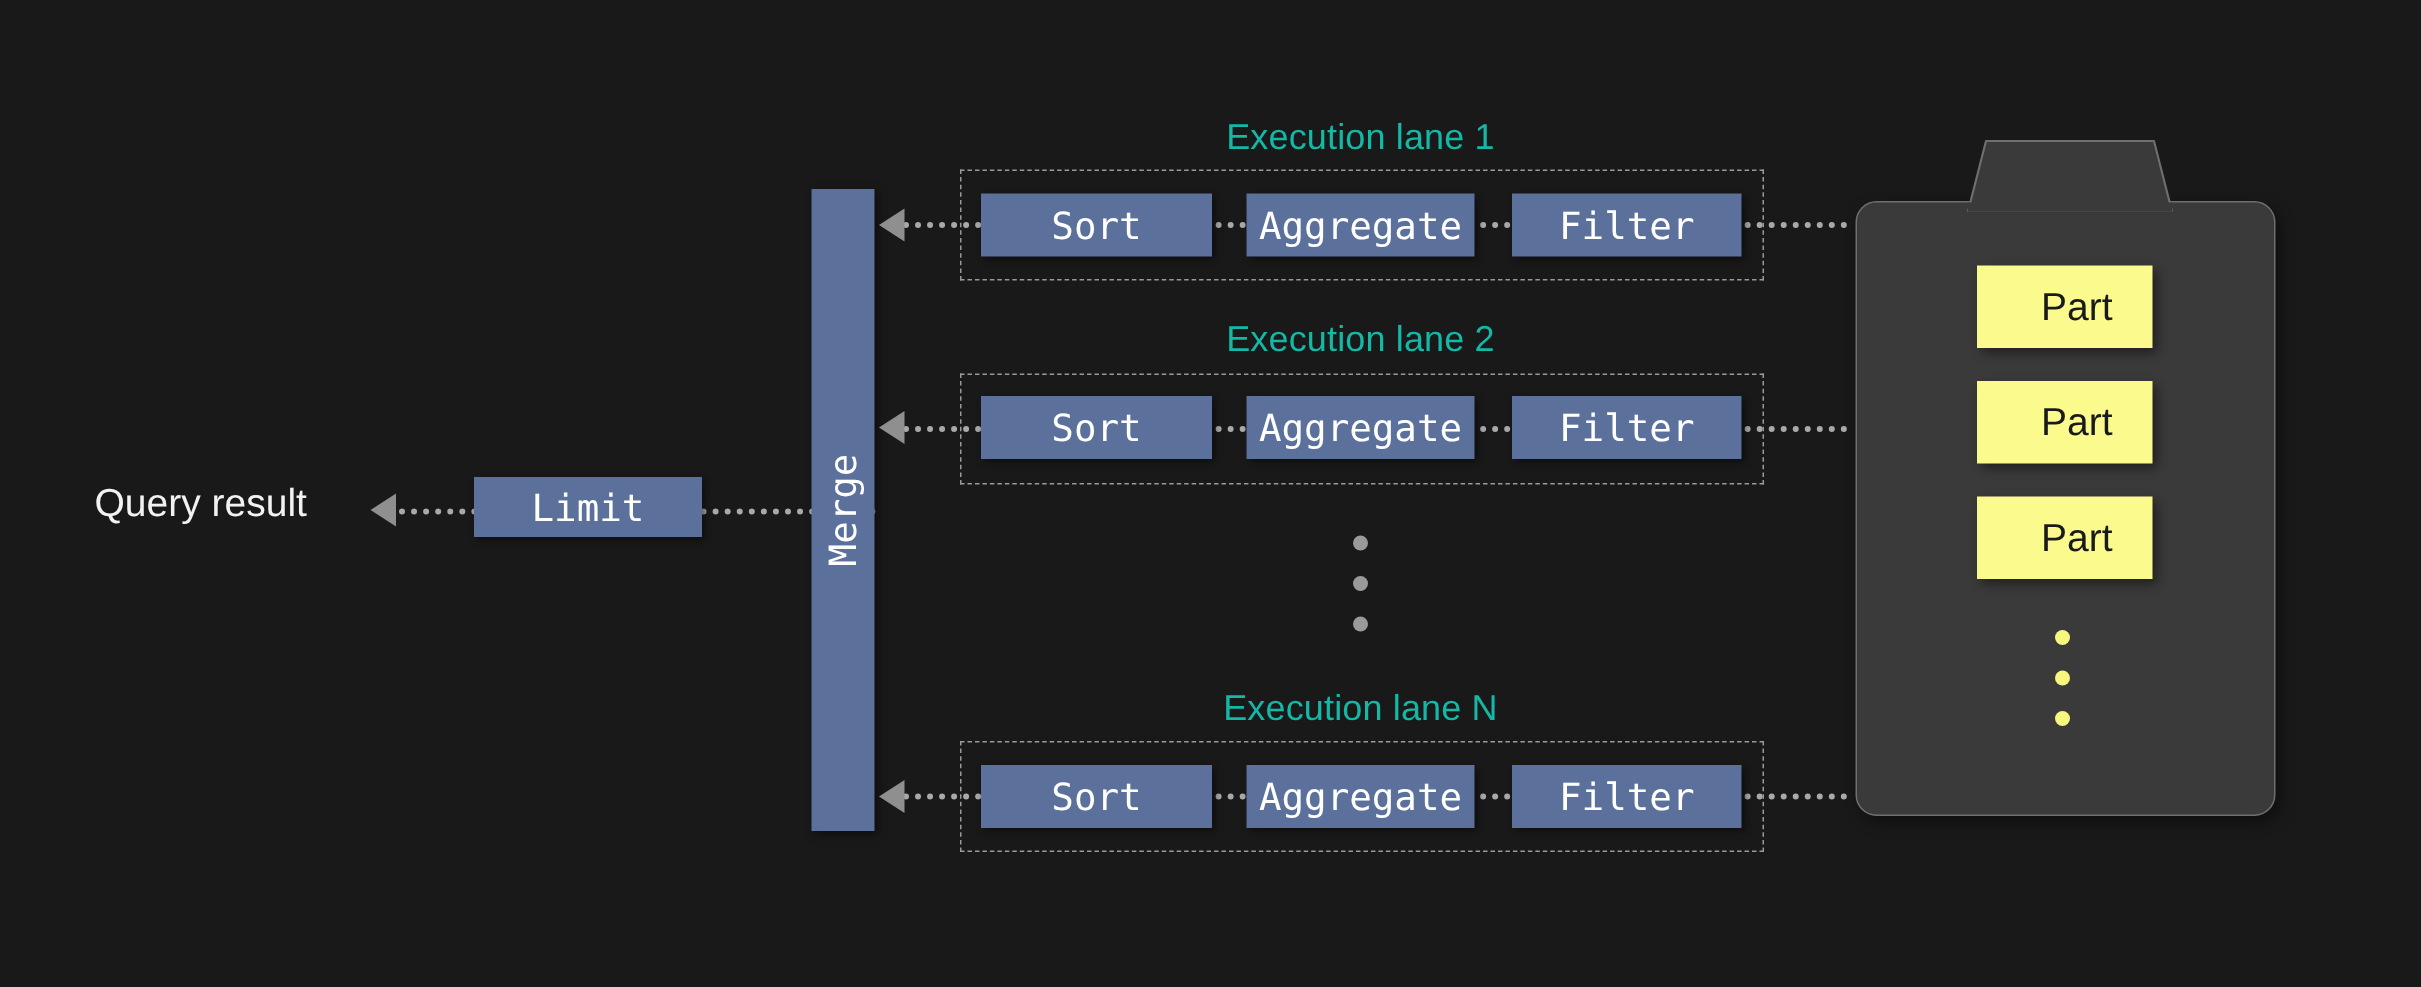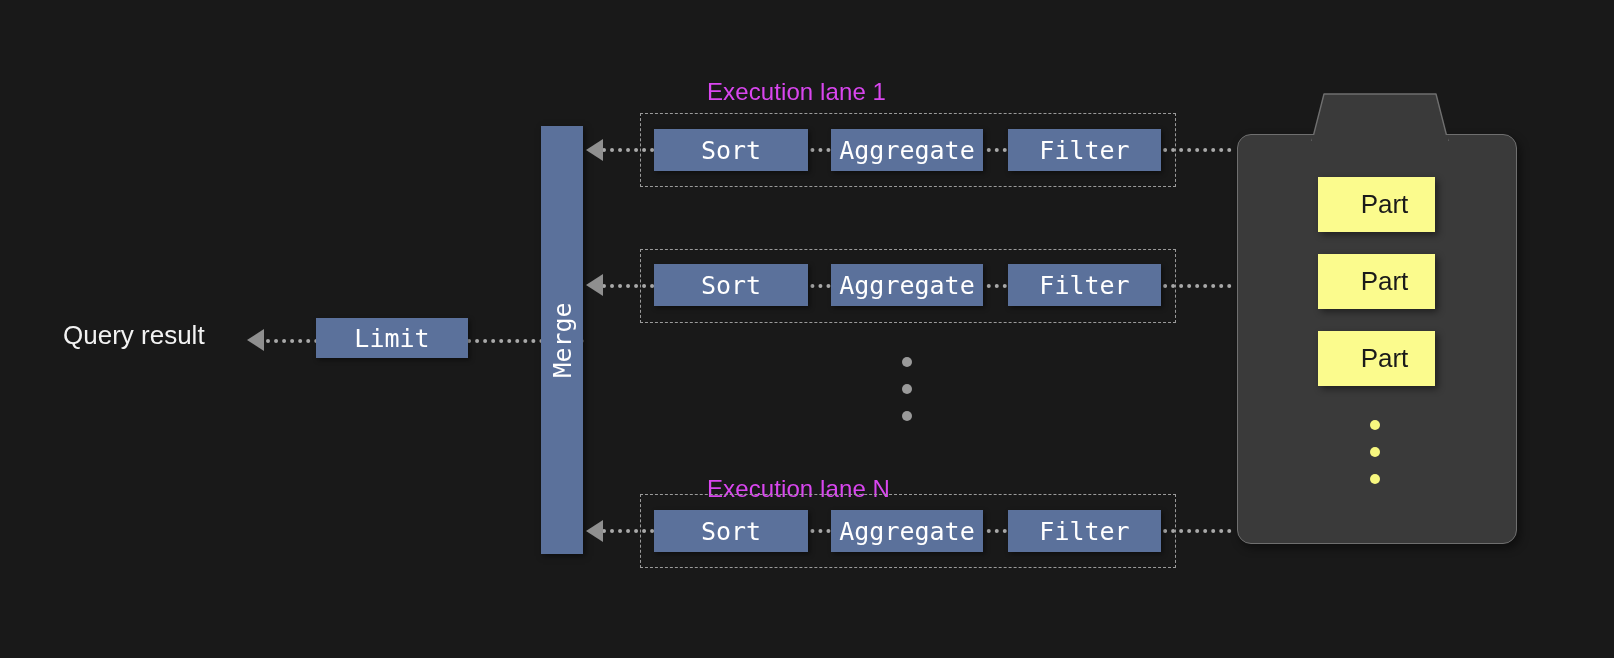--- a/index.html
+++ b/index.html
@@ -12,25 +12,25 @@
     width: 1614px;
     height: 658px;
     background: #191919;
     overflow: hidden;
     font-family: "Liberation Sans", sans-serif;
   }
 
   
   .lane-title {
     position: absolute;
-    color: #d946ef;
+    color: #14b8a6;
     font-family: "Liberation Sans", sans-serif;
     font-size: 24px;
     line-height: 28px;
-    text-align: left;
+    text-align: center;
     white-space: nowrap;
     letter-spacing: 0.1px;
   }
   .query-result-label {
     position: absolute;
     color: #f2f2f2;
     font-family: "Liberation Sans", sans-serif;
     font-size: 26px;
     line-height: 30px;
     white-space: nowrap;
@@ -167,37 +167,38 @@
 
   <div class="lane-box" style="left:640px; top:113px; width:536px; height:74px;"></div>
 
   <div class="dot-line" style="left:602px; top:148px; width:630px;"></div>
   <div class="arrow-left" style="left:586px; top:139px;"></div>
 
   <div class="op-box" style="left:654px; top:129px; width:154px; height:42px;">Sort</div>
   <div class="op-box" style="left:831px; top:129px; width:152px; height:42px;">Aggregate</div>
   <div class="op-box" style="left:1008px; top:129px; width:153px; height:42px;">Filter</div>
 
+  <div class="lane-title" style="left:707px; top:213px; width:400px;">Execution lane 2</div>
 
   <div class="lane-box" style="left:640px; top:249px; width:536px; height:74px;"></div>
 
   <div class="dot-line" style="left:602px; top:284px; width:630px;"></div>
   <div class="arrow-left" style="left:586px; top:274px;"></div>
 
   <div class="op-box" style="left:654px; top:264px; width:154px; height:42px;">Sort</div>
   <div class="op-box" style="left:831px; top:264px; width:152px; height:42px;">Aggregate</div>
   <div class="op-box" style="left:1008px; top:264px; width:153px; height:42px;">Filter</div>
 
   <div class="vdots gray" style="left:902px; top:357px;">
     <i></i>
       <i></i>
       <i></i>
   </div>
 
-  <div class="lane-title" style="left:707px; top:459px; width:400px;margin-top:16px;">Execution lane N</div>
+  <div class="lane-title" style="left:707px; top:459px; width:400px;">Execution lane N</div>
 
   <div class="lane-box" style="left:640px; top:494px; width:536px; height:74px;"></div>
 
   <div class="dot-line" style="left:602px; top:529px; width:630px;"></div>
   <div class="arrow-left" style="left:586px; top:520px;"></div>
 
   <div class="op-box" style="left:654px; top:510px; width:154px; height:42px;">Sort</div>
   <div class="op-box" style="left:831px; top:510px; width:152px; height:42px;">Aggregate</div>
   <div class="op-box" style="left:1008px; top:510px; width:153px; height:42px;">Filter</div>
 

